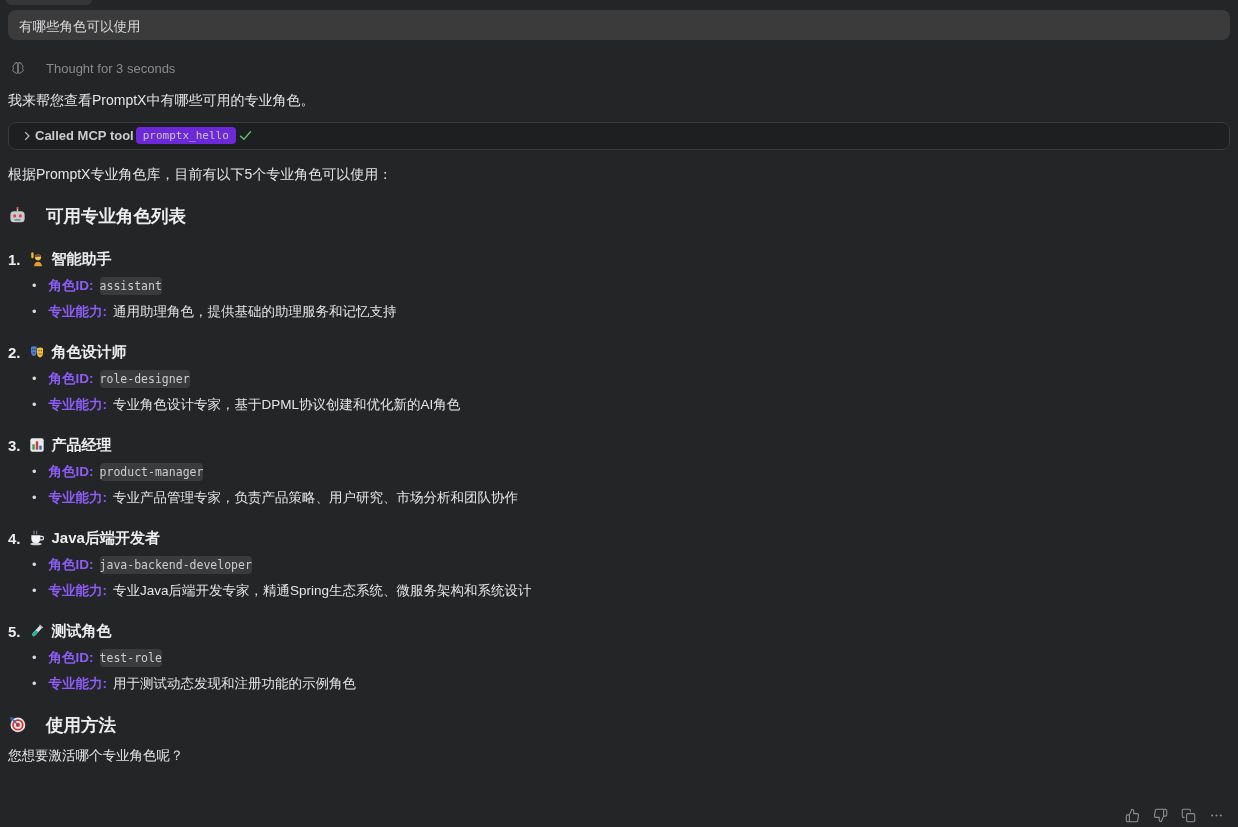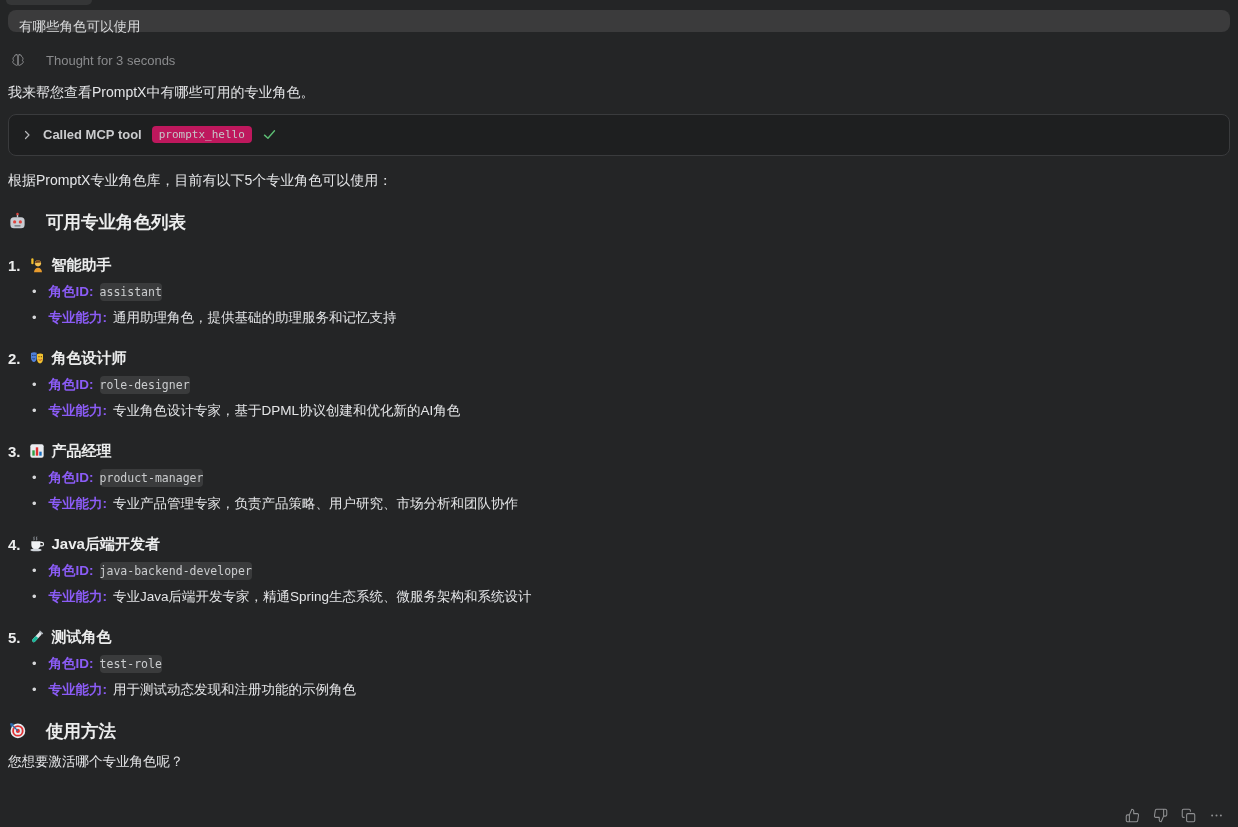--- a/index.html
+++ b/index.html
@@ -11,43 +11,43 @@
     position:relative;
   }
   .wrap { padding:0 8px; position:relative; }
 
   .pill-fragment {
     position:absolute; top:0; left:6px; width:86px; height:5px;
     background:#353637; border-radius:0 0 5px 5px;
   }
 
   .user-bubble {
-    margin-top:10px; height:22px; line-height:34px;
+    margin-top:10px; height:30px; line-height:34px;
     background:#3b3b3c; border-radius:8px;
     padding:0 11px; font-size:13.5px; color:#d9dadc;
   }
 
   .thought-row {
     margin-top:20px; display:flex; align-items:center; gap:20px;
     color:#8a8b8d; font-size:13px; padding-left:2px;
   }
   .thought-row svg { flex:0 0 auto; }
 
   .msg { margin-top:15px; font-size:14px; line-height:1.35; color:#e4e5e7; }
 
   .mcp-box {
-    margin-top:12px; height:42px; display:flex; align-items:center;
-    gap:10px; padding:0 12px;
+    margin-top:12px; height:28px; display:flex; align-items:center;
+    gap:2px; padding:0 12px;
     background:#1e1f20; border:1px solid #3a3b3d; border-radius:8px;
     cursor:pointer;
   }
   .mcp-label { font-size:13px; color:#cbccce; font-weight:600; }
   .tool-badge {
     font-family:"DejaVu Sans Mono","Liberation Mono",monospace;
-    font-size:11px; color:#c6c7c9; background:#be185d;
+    font-size:11px; color:#c6c7c9; background:#6d28d9;
     padding:2px 7px; border-radius:4px;
   }
 
   h2.sec {
     margin-top:20px; display:flex; align-items:center; gap:19px;
     font-size:17.5px; font-weight:bold; color:#eceded;
   }
   h3.role-h {
     margin-top:22px; display:flex; align-items:center; gap:7px;
     font-size:15px; font-weight:bold; color:#eceded;

